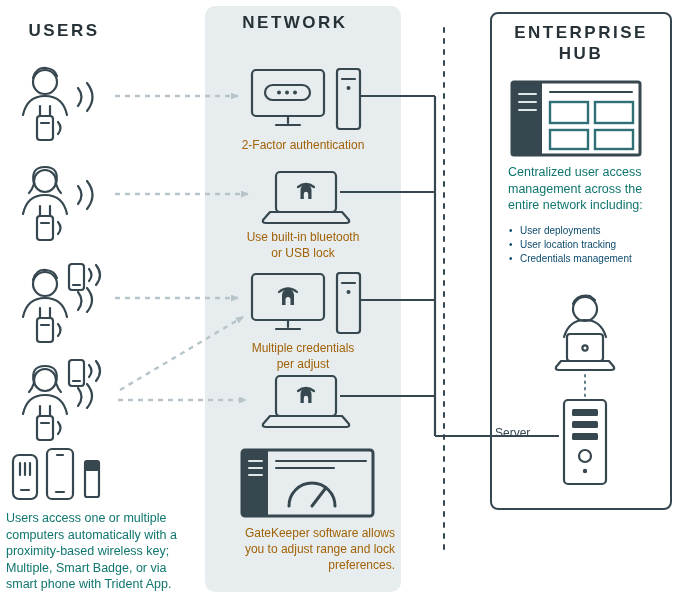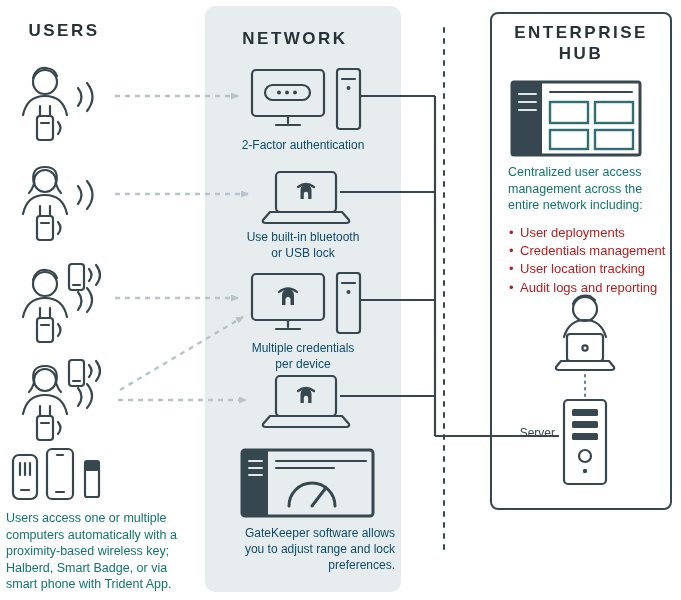--- a/index.html
+++ b/index.html
@@ -3,26 +3,26 @@
 <meta charset="utf-8">
 <style>
   * { margin:0; padding:0; box-sizing:border-box; }
   body { font-family:"Liberation Sans", sans-serif; background:#ffffff; }
   #canvas { position:relative; width:681px; height:600px; background:#ffffff; color:#37474f; overflow:hidden; }
   .abs { position:absolute; }
   .panel { background:#e7edee; border-radius:10px; }
   .hub-box { background:#ffffff; border:2px solid #37474f; border-radius:8px; }
   .title { font-weight:bold; font-size:17px; letter-spacing:2.5px; color:#263238;
            text-align:center; white-space:pre-line; line-height:1.25; }
-  .label { font-size:12px; color:#0c4a6e; text-align:center; white-space:pre-line; line-height:1.32; }
+  .label { font-size:12px; color:#a16207; text-align:center; white-space:pre-line; line-height:1.32; }
   .note  { font-size:12.5px; color:#0f766e; white-space:pre-line; line-height:1.32; }
   .bullets { list-style:none; }
-  .bullets li { font-size:13px; color:#b91c1c; line-height:1.4; padding-left:12px; position:relative; }
+  .bullets li { font-size:10px; color:#0c4a6e; line-height:1.4; padding-left:12px; position:relative; }
   .bullets li::before { content:"•"; position:absolute; left:1px; }
-  .server-label { font-size:12px; color:#37474f; text-align:right; }
+  .server-label { font-size:12px; color:#37474f; }
   svg .st { stroke:#37474f; stroke-width:2.2; fill:none; stroke-linecap:round; stroke-linejoin:round; }
   svg .hv { stroke:#37474f; stroke-width:3; fill:none; stroke-linecap:round; stroke-linejoin:round; }
   svg .fl { fill:#37474f; stroke:none; }
   svg .lt { stroke:#dfe7e9; stroke-width:2; fill:none; stroke-linecap:round; }
   svg .tl { stroke:#2f6f75; stroke-width:2.4; fill:none; }
   .overlay { position:absolute; left:0; top:0; pointer-events:none; }
 </style>
 </head>
 <body>
 
@@ -43,21 +43,21 @@
       <line x1="115" y1="298" x2="238" y2="298" marker-end="url(#ah)"></line>
       <line x1="120" y1="390" x2="243" y2="317" marker-end="url(#ah)"></line>
       <line x1="118" y1="400" x2="246" y2="400" marker-end="url(#ah)"></line>
     </g>
     <path d="M360 96 H435 M340 192 H435 M360 300 H435 M340 396 H435 M435 96 V436 M435 436 H559" stroke="#37474f" stroke-width="2.2" fill="none"></path>
     <line x1="444" y1="28" x2="444" y2="556" stroke="#37474f" stroke-width="2" stroke-dasharray="4 7" stroke-linecap="round"></line>
     <line x1="585" y1="375" x2="585" y2="396" stroke="#607d8b" stroke-width="2" stroke-dasharray="1.5 5" stroke-linecap="round"></line>
   </svg>
 
   <div class="abs title" style="left:8px;top:20px;width:112px">USERS</div>
-  <div class="abs title" style="left:205px;top:28px;width:180px">NETWORK</div>
+  <div class="abs title" style="left:205px;top:12px;width:180px">NETWORK</div>
   <div class="abs title" style="left:492px;top:22px;width:178px">ENTERPRISE
 HUB</div>
 
   <svg class="abs" style="left:12px;top:58px" width="100" height="94" viewBox="0 0 100 94">
     <path class="st" d="M21 20 q3 -11 13 -10 q9 1 11 8"></path>
     <circle class="st" cx="33" cy="24" r="12"></circle>
     <path class="st" d="M11 57 q4 -19 22 -19 q18 0 22 19"></path>
     <path class="st" d="M28 48 v10 M38 48 v10"></path>
     <rect class="st" x="25" y="58" width="16" height="24" rx="3"></rect>
     <line class="st" x1="29" y1="65" x2="37" y2="65"></line>
@@ -158,21 +158,21 @@
     <path class="lt" d="M9 13 h13 M9 20 h13 M9 27 h13"></path>
     <path class="st" style="stroke-width:2" d="M36 13 h90 M36 20 h58"></path>
     <path class="hv" d="M49 58 A23 23 0 0 1 95 58"></path>
     <line class="hv" x1="72" y1="58" x2="85" y2="41"></line>
   </svg>
 
   <div class="abs label" style="left:205px;top:138px;width:196px">2-Factor authentication</div>
   <div class="abs label" style="left:205px;top:230px;width:196px">Use built-in bluetooth
 or USB lock</div>
   <div class="abs label" style="left:205px;top:341px;width:196px">Multiple credentials
-per device</div>
+per adjust</div>
   <div class="abs label" style="left:240px;top:526px;width:155px;text-align:right">GateKeeper software allows
 you to adjust range and lock
 preferences.</div>
 
   <svg class="abs" style="left:510px;top:80px" width="132" height="78" viewBox="0 0 132 78">
     <rect class="hv" x="2" y="2" width="128" height="73" rx="2"></rect>
     <path class="fl" d="M3 3 h29 v71 h-29 z"></path>
     <path class="lt" d="M9 14 h17 M9 22 h17 M9 30 h17"></path>
     <path class="st" style="stroke-width:2" d="M40 12 h82"></path>
     <rect class="tl" x="40" y="22" width="38" height="21"></rect>
@@ -180,23 +180,22 @@
     <rect class="tl" x="40" y="50" width="38" height="19"></rect>
     <rect class="tl" x="85" y="50" width="38" height="19"></rect>
   </svg>
 
   <div class="abs note" style="left:508px;top:164px;width:158px">Centralized user access
 management across the
 entire network including:</div>
 
   <ul class="abs bullets" style="left:508px;top:224px;width:162px">
     <li>User deployments</li>
+    <li>User location tracking</li>
     <li>Credentials management</li>
-    <li>User location tracking</li>
-    <li>Audit logs and reporting</li>
   </ul>
 
   <svg class="abs" style="left:545px;top:288px" width="80" height="88" viewBox="0 0 80 88">
     <path class="st" d="M28 16 q4 -10 17 -8 l5 4"></path>
     <circle class="st" cx="40" cy="21" r="12"></circle>
     <path class="st" d="M19 49 q5 -17 21 -17 q16 0 21 17"></path>
     <rect class="st" x="22" y="46" width="36" height="27" rx="3"></rect>
     <circle class="st" cx="40" cy="60" r="2.6"></circle>
     <path class="st" d="M16 73 H64 L69 79 Q70 82 66 82 H14 Q10 82 11 79 Z"></path>
   </svg>
@@ -223,16 +222,16 @@
     <line class="st" x1="12" y1="46" x2="20" y2="46"></line>
   </svg>
   <svg class="abs" style="left:82px;top:458px" width="20" height="42" viewBox="0 0 20 42">
     <rect class="st" x="3" y="3" width="14" height="36" rx="2"></rect>
     <rect class="fl" x="3" y="3" width="14" height="10" rx="2"></rect>
   </svg>
 
   <div class="abs note" style="left:6px;top:510px;width:196px">Users access one or multiple
 computers automatically with a
 proximity-based wireless key;
-Halberd, Smart Badge, or via
+Multiple, Smart Badge, or via
 smart phone with Trident App.</div>
 
 </div>
 
 </body></html>

